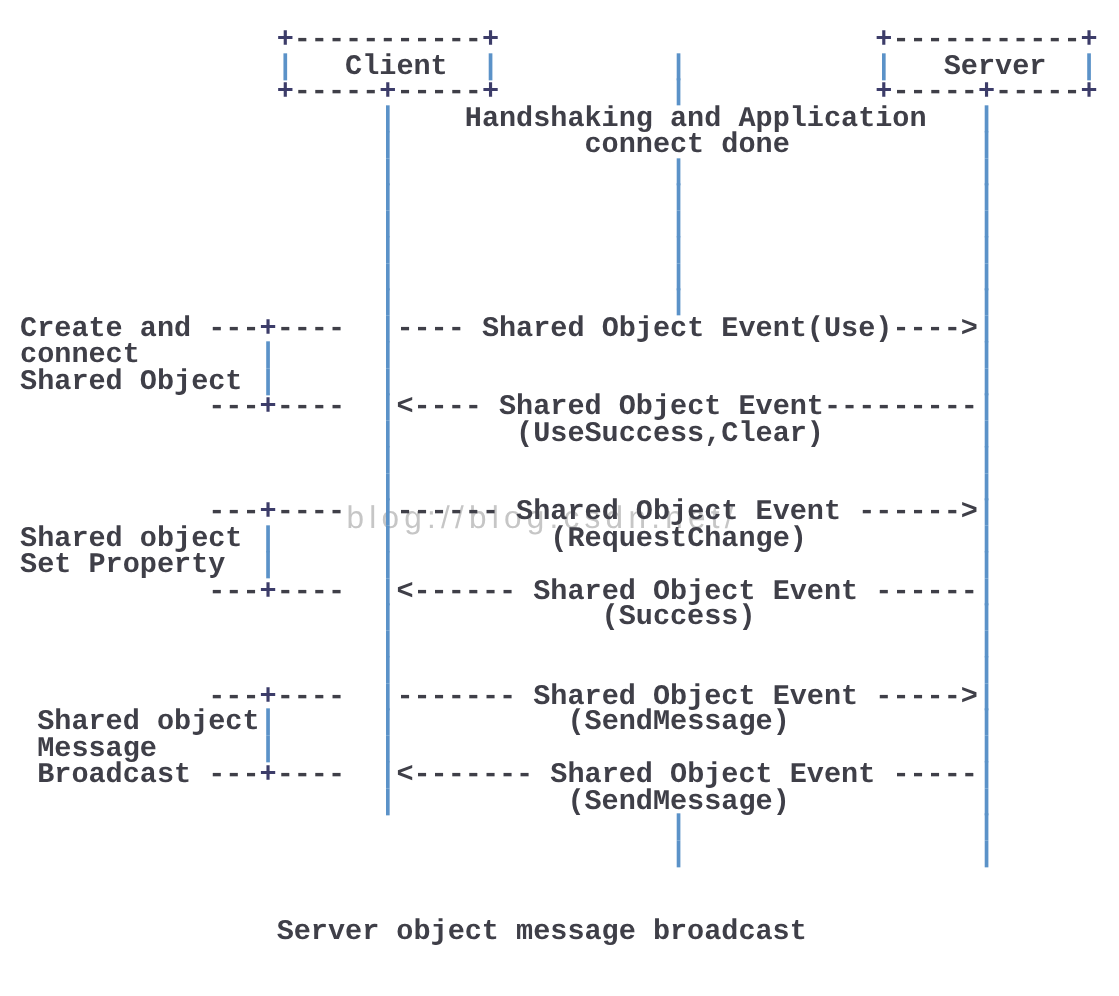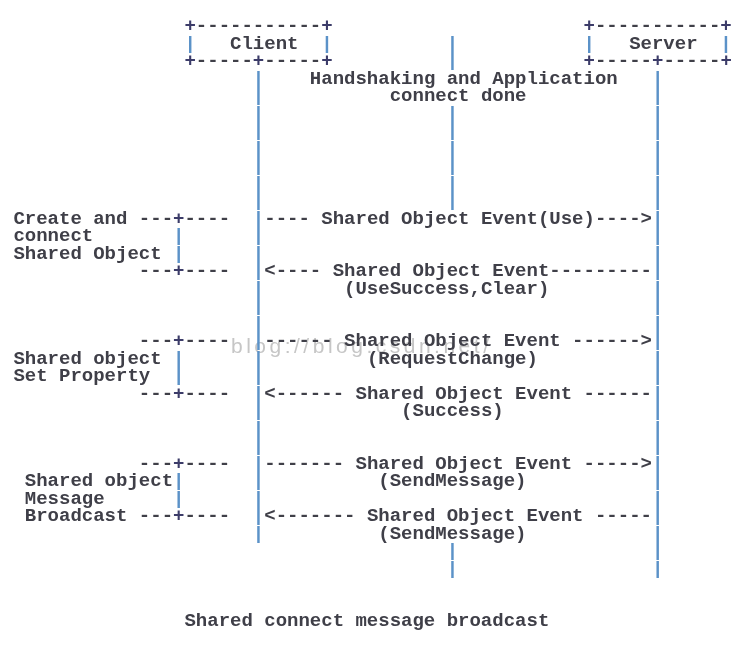--- a/index.html
+++ b/index.html
@@ -38,14 +38,14 @@
   }
 </style>
 </head>
 <body>
 
 <div class="page">
   <div class="watermark">blog://blog.csdn.net/</div>
 
   <pre class="ascii"><div><span>                </span><span class="plus">+</span><span>-----------</span><span class="plus">+</span><span>                      </span><span class="plus">+</span><span>-----------</span><span class="plus">+</span></div><div><span>                </span><span class="pipe">|</span><span>   Client  </span><span class="pipe">|</span><span>          </span><span class="pipe">|</span><span>           </span><span class="pipe">|</span><span>   Server  </span><span class="pipe">|</span></div><div><span>                </span><span class="plus">+</span><span>-----</span><span class="plus">+</span><span>-----</span><span class="plus">+</span><span>          </span><span class="pipe">|</span><span>           </span><span class="plus">+</span><span>-----</span><span class="plus">+</span><span>-----</span><span class="plus">+</span></div><div><span>                      </span><span class="pipe">|</span><span>    Handshaking and Application   </span><span class="pipe">|</span></div><div><span>                      </span><span class="pipe">|</span><span>           connect done           </span><span class="pipe">|</span></div><div><span>                      </span><span class="pipe">|</span><span>                </span><span class="pipe">|</span><span>                 </span><span class="pipe">|</span></div><div><span>                      </span><span class="pipe">|</span><span>                </span><span class="pipe">|</span><span>                 </span><span class="pipe">|</span></div><div><span>                      </span><span class="pipe">|</span><span>                </span><span class="pipe">|</span><span>                 </span><span class="pipe">|</span></div><div><span>                      </span><span class="pipe">|</span><span>                </span><span class="pipe">|</span><span>                 </span><span class="pipe">|</span></div><div><span>                      </span><span class="pipe">|</span><span>                </span><span class="pipe">|</span><span>                 </span><span class="pipe">|</span></div><div><span>                      </span><span class="pipe">|</span><span>                </span><span class="pipe">|</span><span>                 </span><span class="pipe">|</span></div><div><span> Create and ---</span><span class="plus">+</span><span>----  </span><span class="pipe">|</span><span>---- Shared Object Event(Use)----&gt;</span><span class="pipe">|</span></div><div><span> connect       </span><span class="pipe">|</span><span>      </span><span class="pipe">|</span><span>                                  </span><span class="pipe">|</span></div><div><span> Shared Object </span><span class="pipe">|</span><span>      </span><span class="pipe">|</span><span>                                  </span><span class="pipe">|</span></div><div><span>            ---</span><span class="plus">+</span><span>----  </span><span class="pipe">|</span><span>&lt;---- Shared Object Event---------</span><span class="pipe">|</span></div><div><span>                      </span><span class="pipe">|</span><span>       (UseSuccess,Clear)         </span><span class="pipe">|</span></div><div><span>                      </span><span class="pipe">|</span><span>                                  </span><span class="pipe">|</span></div><div><span>                      </span><span class="pipe">|</span><span>                                  </span><span class="pipe">|</span></div><div><span>            ---</span><span class="plus">+</span><span>----  </span><span class="pipe">|</span><span>------ Shared Object Event ------&gt;</span><span class="pipe">|</span></div><div><span> Shared object </span><span class="pipe">|</span><span>      </span><span class="pipe">|</span><span>         (RequestChange)          </span><span class="pipe">|</span></div><div><span> Set Property  </span><span class="pipe">|</span><span>      </span><span class="pipe">|</span><span>                                  </span><span class="pipe">|</span></div><div><span>            ---</span><span class="plus">+</span><span>----  </span><span class="pipe">|</span><span>&lt;------ Shared Object Event ------</span><span class="pipe">|</span></div><div><span>                      </span><span class="pipe">|</span><span>            (Success)             </span><span class="pipe">|</span></div><div><span>                      </span><span class="pipe">|</span><span>                                  </span><span class="pipe">|</span></div><div><span>                      </span><span class="pipe">|</span><span>                                  </span><span class="pipe">|</span></div><div><span>            ---</span><span class="plus">+</span><span>----  </span><span class="pipe">|</span><span>------- Shared Object Event -----&gt;</span><span class="pipe">|</span></div><div><span>  Shared object</span><span class="pipe">|</span><span>      </span><span class="pipe">|</span><span>          (SendMessage)           </span><span class="pipe">|</span></div><div><span>  Message      </span><span class="pipe">|</span><span>      </span><span class="pipe">|</span><span>                                  </span><span class="pipe">|</span></div><div><span>  Broadcast ---</span><span class="plus">+</span><span>----  </span><span class="pipe">|</span><span>&lt;------- Shared Object Event -----</span><span class="pipe">|</span></div><div><span>                      </span><span class="pipe">|</span><span>          (SendMessage)           </span><span class="pipe">|</span></div><div><span>                                       </span><span class="pipe">|</span><span>                 </span><span class="pipe">|</span></div><div><span>                                       </span><span class="pipe">|</span><span>                 </span><span class="pipe">|</span></div></pre>
 
-  <div class="caption">Shared connect message broadcast</div>
+  <div class="caption">Server object message broadcast</div>
 </div>
 
 </body></html>

